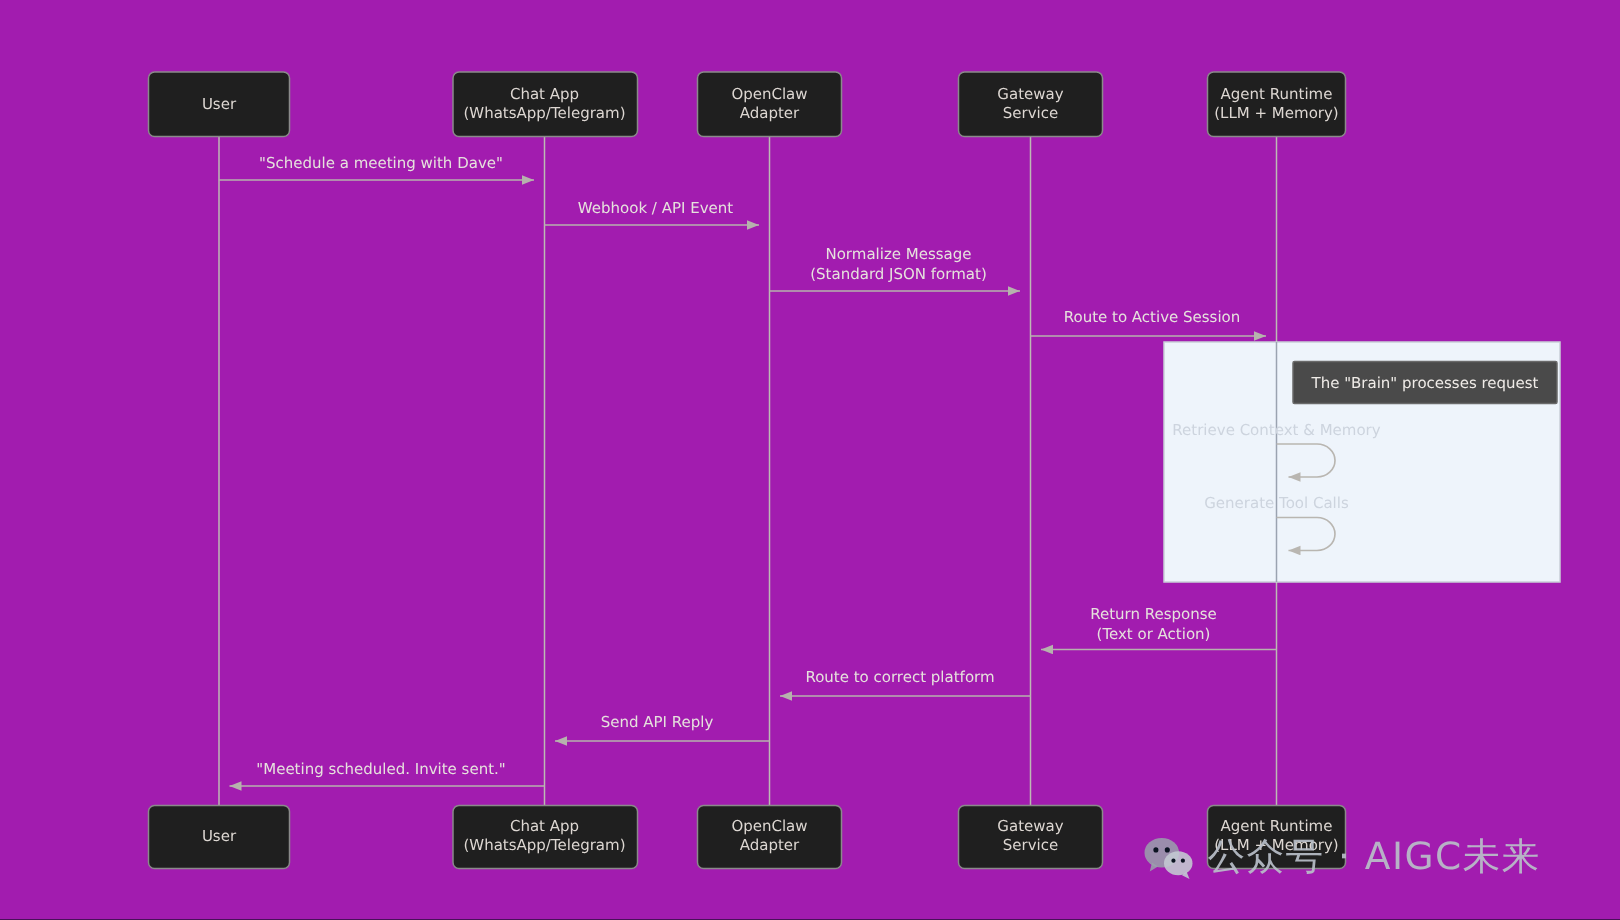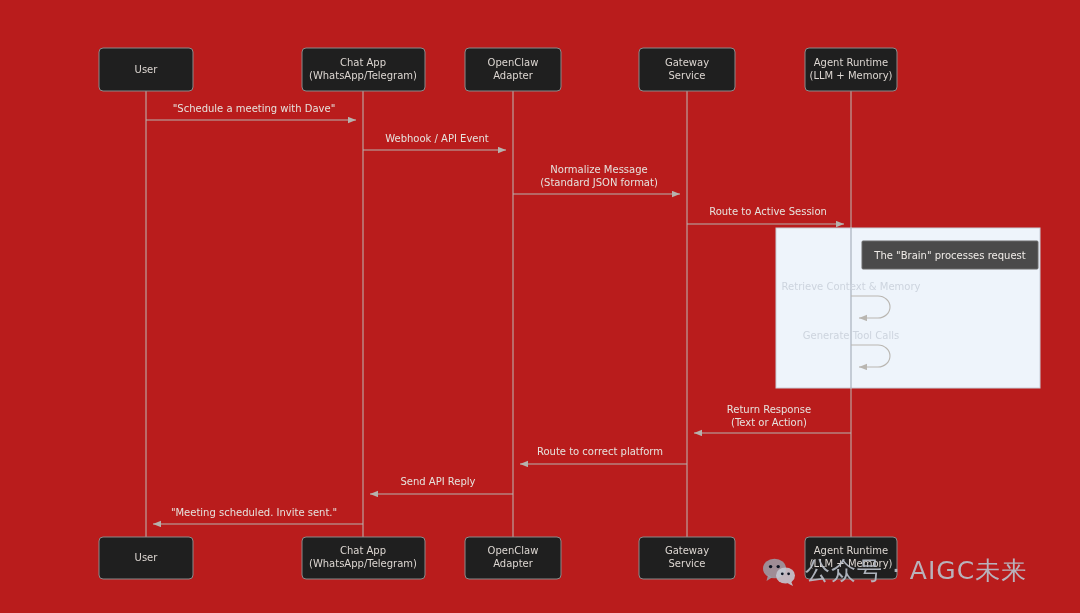--- a/index.html
+++ b/index.html
@@ -8,21 +8,21 @@
     margin: 0; padding: 0;
     background: #050b18;
     width: 1080px; height: 613px;
     overflow: hidden;
     font-family: "DejaVu Sans", "Liberation Sans", sans-serif;
   }
   #stage {
     position: relative;
     width: 1080px;
     height: 613px;
-    background: #b91c1c;
+    background: #a21caf;
   }
   #diagram-svg {
     position: absolute;
     left: 0; top: 0;
     width: 1080px; height: 613px;
     display: block;
   }
   .actor-box-rect {
     fill: #1f1f1f;
     stroke: #8a8a8a;

